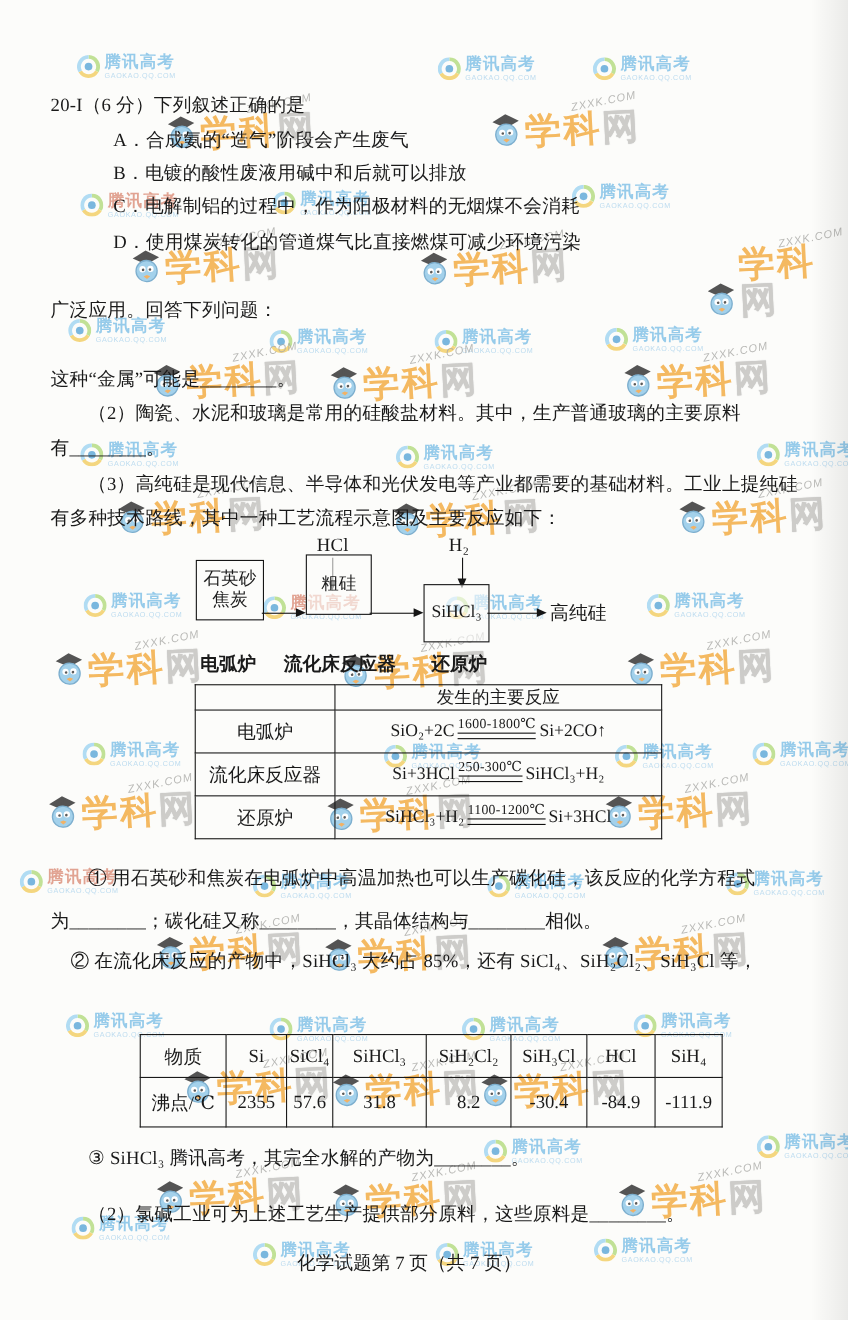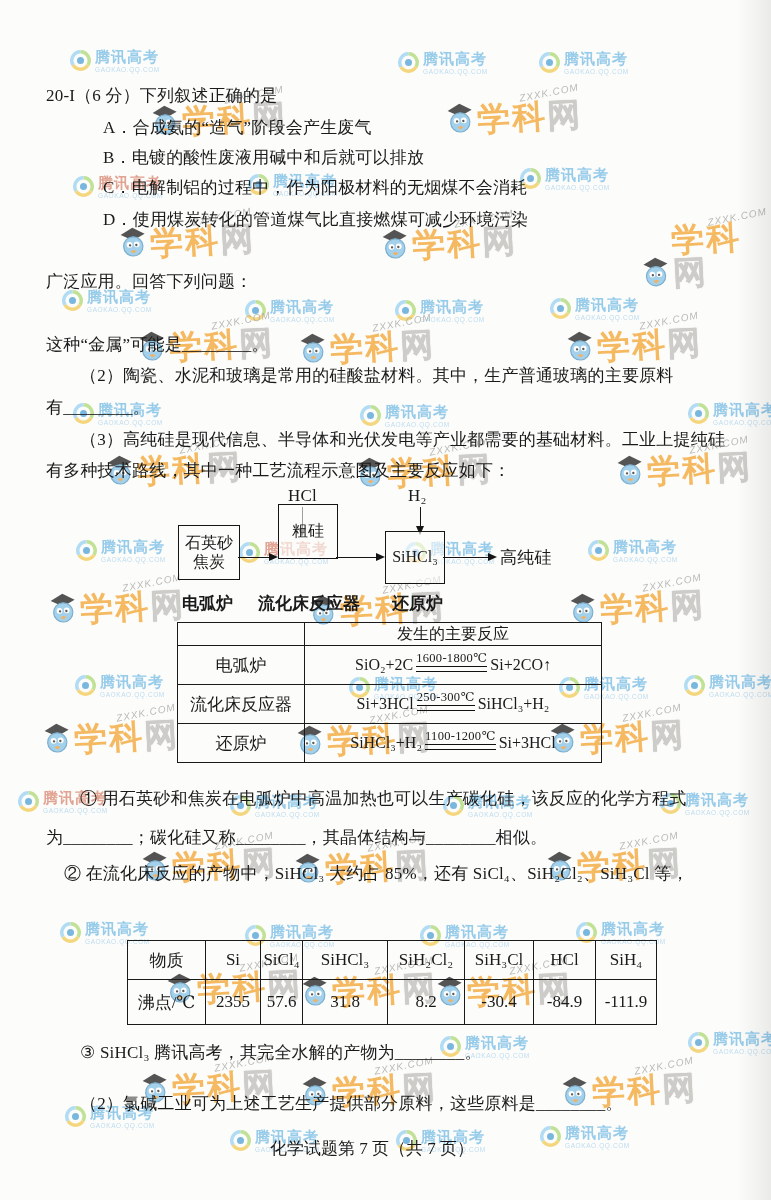--- a/index.html
+++ b/index.html
@@ -863,21 +863,21 @@
   <div class="ln" style="left:80px;top:366px">（2）陶瓷、水泥和玻璃是常用的硅酸盐材料。其中，生产普通玻璃的主要原料</div>
   <div class="ln" style="left:46px;top:398px">有________。</div>
   <div class="ln" style="left:80px;top:430px">（3）高纯硅是现代信息、半导体和光伏发电等产业都需要的基础材料。工业上提纯硅</div>
   <div class="ln" style="left:46px;top:461px">有多种技术路线，其中一种工艺流程示意图及主要反应如下：</div>
 
   <div class="ln" style="left:288px;top:486px">HCl</div>
   <div class="ln" style="left:408px;top:486px">H₂</div>
   <div class="varrow" style="left:302px;top:507px;height:22px"></div>
   <div class="varrow" style="left:420px;top:507px;height:20px"></div>
 
-  <div class="dbox" style="left:178px;top:525px;width:60px;height:53px">
+  <div class="dbox" style="left:178px;top:509px;width:60px;height:53px">
     <span>石英砂</span>
     <span>焦炭</span>
   </div>
   <div class="dbox" style="left:278px;top:504px;width:58px;height:53px">
     <span>粗硅</span>
   </div>
   <div class="dbox" style="left:385px;top:531px;width:58px;height:51px">
     <span>SiHCl₃</span>
   </div>
 

